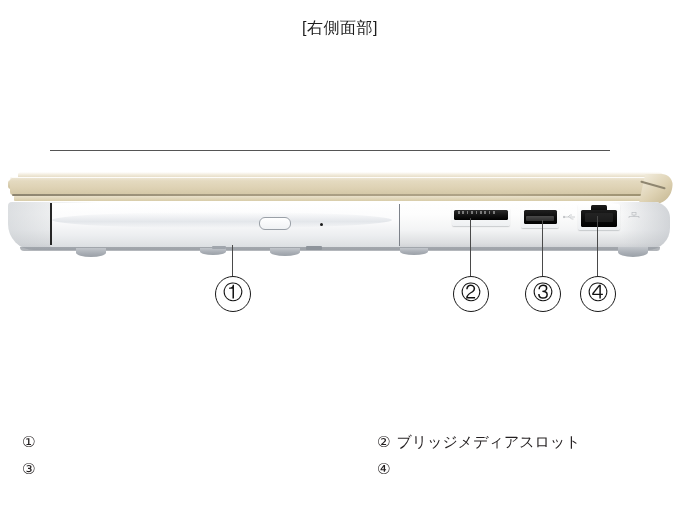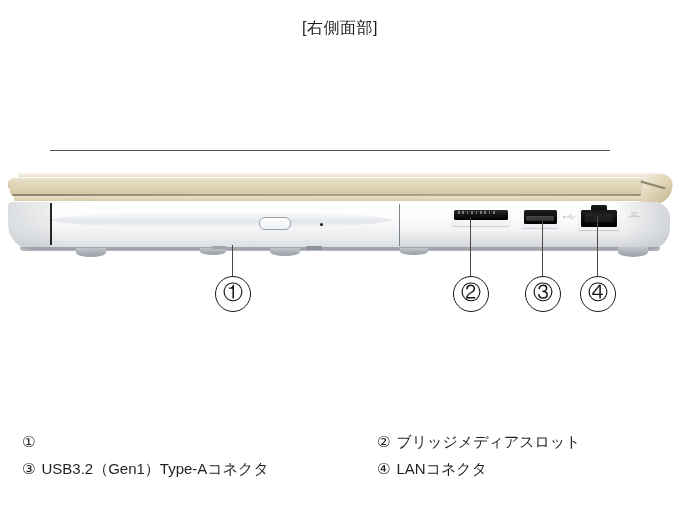--- a/index.html
+++ b/index.html
@@ -494,20 +494,18 @@
       <span class="legend-num">①</span>
     </div>
     <div class="legend-cell">
       <span class="legend-num">②</span>
       <span>ブリッジメディアスロット</span>
     </div>
   </div>
   <div class="legend-row">
     <div class="legend-cell col1">
       <span class="legend-num">③</span>
-      <span>USB3.2（Gen1）Type-Aコネクタ</span>
     </div>
     <div class="legend-cell">
       <span class="legend-num">④</span>
-      <span>LANコネクタ</span>
     </div>
   </div>
 </div>
 
 </body></html>

